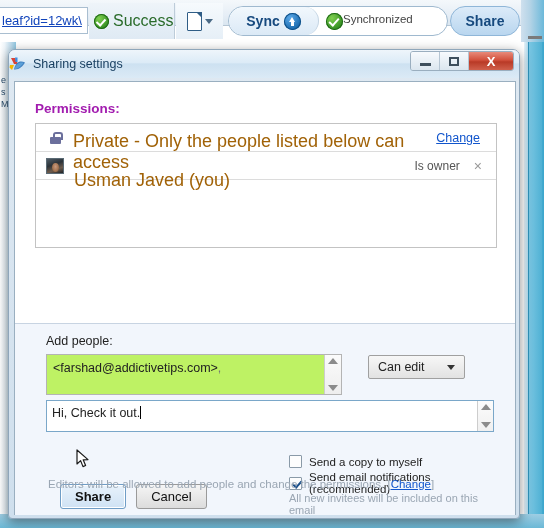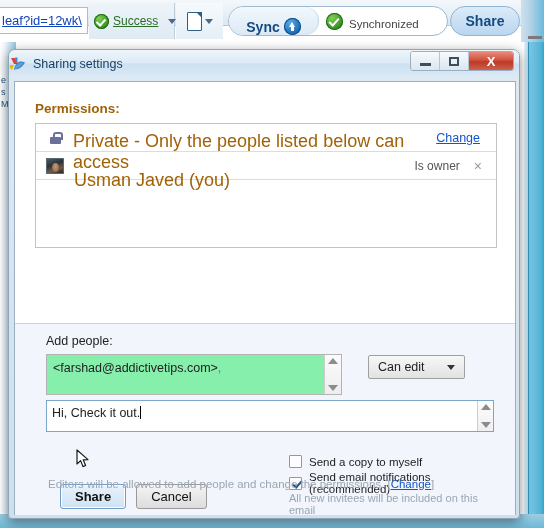--- a/index.html
+++ b/index.html
@@ -28,21 +28,21 @@
   .tb-urltext {
     font-size: 13px; color: #1144bb; text-decoration: underline;
     white-space: nowrap; padding-left: 2px;
   }
   .tb-status {
     position: absolute; left: 89px; top: 3px; height: 36px; width: 86px;
     background: linear-gradient(to bottom,#eef4f9,#dfeaf4);
     border-right: 1px solid #bdccd9;
     display: flex; align-items: center; gap: 4px; padding-left: 5px;
   }
-  .tb-status-label { font-size: 12px; color: #2a6b2a; text-decoration: underline; }
+  .tb-status-label { font-size: 16px; color: #2a6b2a; }
   .tb-doc {
     position: absolute; left: 176px; top: 3px; height: 36px; width: 47px;
     background: linear-gradient(to bottom,#f6fafd,#e6eff7);
     display: flex; align-items: center; justify-content: center; gap: 3px;
   }
   .doc-glyph {
     width: 15px; height: 19px; background: #fff;
     border: 1.6px solid #2f5d86; border-radius: 1px; position: relative;
   }
   .doc-glyph:after {
@@ -51,24 +51,24 @@
   }
   .tb-syncgroup {
     position: absolute; left: 228px; top: 6px; height: 30px; width: 220px;
     background: #ffffff; border: 1px solid #9fb9cf; border-radius: 15px;
     display: flex; align-items: center; overflow: hidden;
   }
   .tb-syncbtn {
     height: 28px; width: 90px; border-radius: 14px;
     background: linear-gradient(to bottom,#f2f8fd,#dbe9f6);
     border-right: 1px solid #c2d3e2;
-    display: flex; align-items: flex-end; justify-content: center; gap: 4px;
+    display: flex; align-items: center; justify-content: center; gap: 4px;
   }
   .tb-sync-label { font-size: 14px; font-weight: bold; color: #16497e; }
-  .tb-syncstat { flex: 1; display: flex; align-items: flex-end; gap: 6px; padding-left: 7px; }
+  .tb-syncstat { flex: 1; display: flex; align-items: flex-start; padding-left: 7px; }
   .tb-syncstat-label { font-size: 11.5px; color: #444; }
   .tb-share {
     position: absolute; left: 450px; top: 6px; height: 30px; width: 70px;
     background: linear-gradient(to bottom,#dcebf9,#b9d6ef);
     border: 1px solid #8fb6d8; border-radius: 15px;
     display: flex; align-items: center; justify-content: center;
   }
   .tb-share-label { font-size: 14px; font-weight: bold; color: #16497e; }
   .tb-rightedge {
     position: absolute; left: 521px; top: 0; width: 23px; height: 42px;
@@ -172,21 +172,21 @@
   .wc-max-glyph { width: 10px; height: 9px; border: 2px solid #3d4e5c; }
   .wc-close-glyph { color: #ffffff; font-size: 13px; font-weight: bold; font-family: "Liberation Sans", sans-serif; }
 
   .dialog-body {
     position: absolute; left: 5px; top: 31px; width: 502px; height: 434px;
     background: #ffffff; border: 1px solid #9aafc0;
   }
 
   .perm-label {
     position: absolute; left: 20px; top: 19px;
-    font-size: 13.5px; font-weight: bold; color: #a16207;
+    font-size: 13.5px; font-weight: bold; color: #a21caf;
   }
 
   .perm-box {
     position: absolute; left: 20px; top: 41px; width: 462px; height: 125px;
     border: 1px solid #c3c3c3; background: #ffffff;
   }
   .perm-row {
     height: 28px; display: flex; align-items: center;
     border-bottom: 1px solid #dcdcdc; padding: 0 8px;
   }
@@ -229,21 +229,21 @@
     background: #f2f6fc; border-top: 1px solid #c8d4e2;
   }
   .addpeople-inner {
     position: absolute; left: 21px; top: 0; width: 458px; height: 100%;
   }
   .ap-label {
     position: absolute; left: 10px; top: 10px; font-size: 12.5px; color: #222;
   }
   .ap-emailwrap {
     position: absolute; left: 10px; top: 30px; width: 296px; height: 41px;
-    background: #86efac; border: 1px solid #b4b4b4; display: flex;
+    background: #bef264; border: 1px solid #b4b4b4; display: flex;
   }
   .ap-email {
     flex: 1; font-size: 12.5px; color: #222; padding: 6px 0 0 6px;
     white-space: nowrap; overflow: hidden;
   }
   .ap-email .comma { color: #777; }
   .spin {
     width: 17px; border-left: 1px solid #cdcdcd;
     background: linear-gradient(to bottom,#fbfbfb,#eeeeee);
     display: flex; flex-direction: column; justify-content: space-between;

